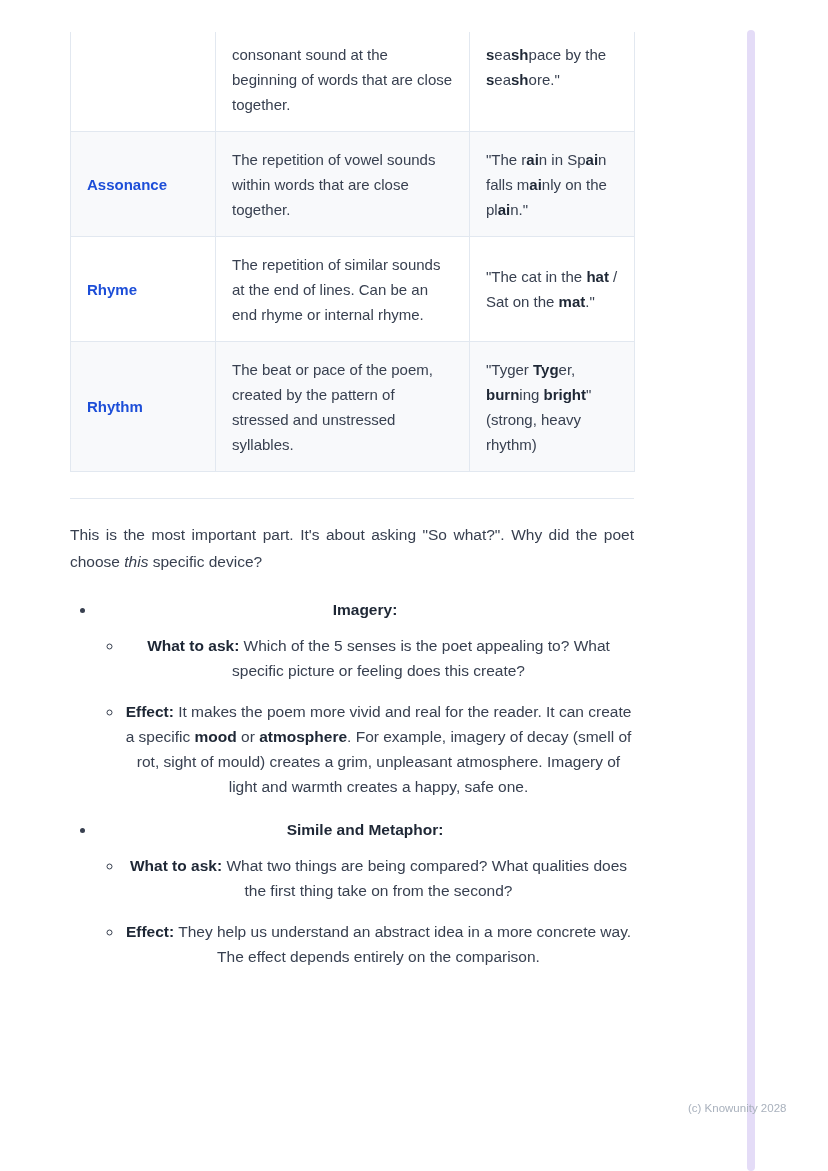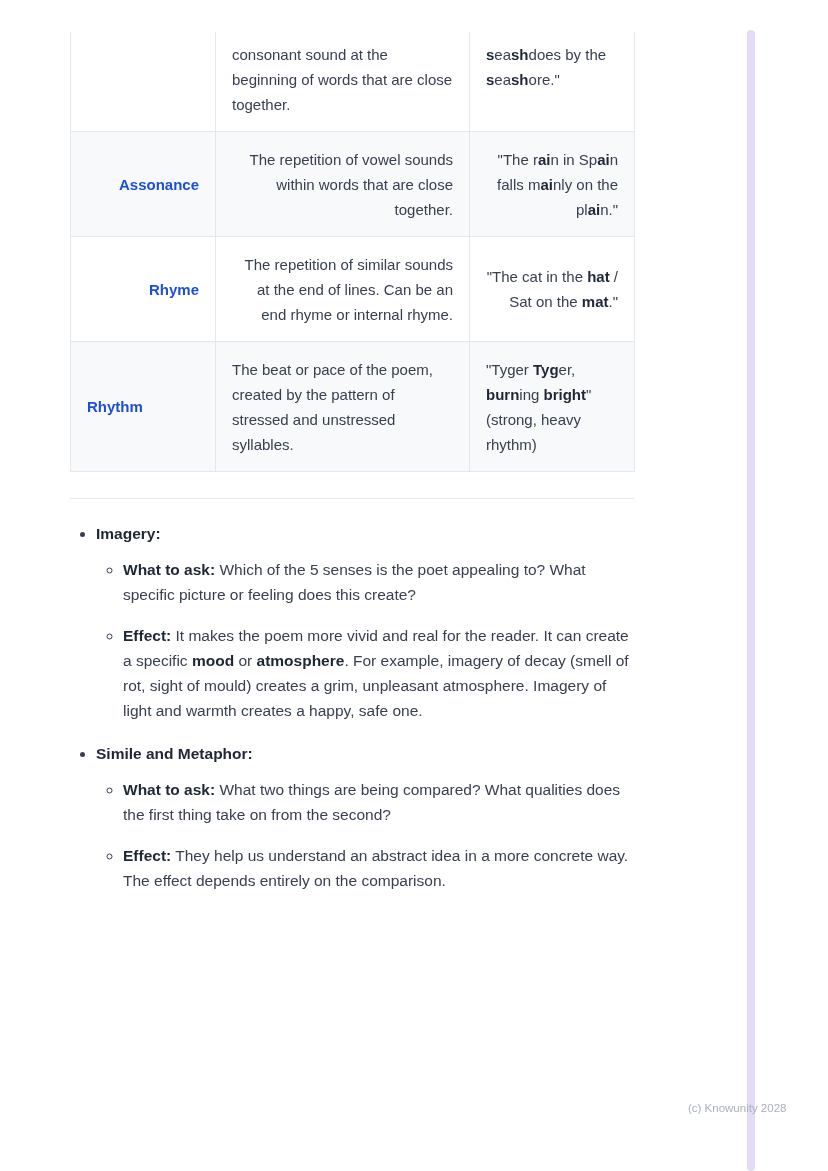--- a/index.html
+++ b/index.html
@@ -15,36 +15,36 @@
 
   table { border-collapse:collapse; width:564px; table-layout:fixed; font-size:15px; line-height:25px; }
   td { border:1px solid var(--table_border,#e2e8f0); padding:14px 16px; vertical-align:middle; }
   tr.partial td { border-top:none; vertical-align:top; padding-top:10px; }
   col.c-term { width:145px; }
   col.c-def  { width:254px; }
   col.c-ex   { width:165px; }
   tr.alt { background:var(--row_alt_bg,#f8f9fb); }
   td.term { font-weight:700; color:#1d4ed8; }
   tr.r0 td { height:95px; }
-  tr.r1 td, tr.r2 td { height:105px;text-align:right; }
+  tr.r1 td, tr.r2 td { height:105px; }
   tr.r3 td { height:130px; }
 
   hr.divider { border:none; border-top:1px solid var(--divider,#e2e8f0); margin-top:26px; }
 
   h1 {
     margin-top:38px; font-size:28px; line-height:36px; font-weight:700;
     color:var(--heading,#a78bfa); letter-spacing:.2px;
     padding-bottom:14px; border-bottom:2px solid var(--heading_underline,#ddd6fe);
   }
   p.intro { margin-top:22px; font-size:15.5px; line-height:27px; text-align:justify; }
   h2 { margin-top:34px; font-size:22px; line-height:30px; font-weight:700; color:var(--subheading,#bca6f8); }
   p.lead { margin-top:24px; font-size:15.5px; line-height:25px; }
 
   ul.outer { margin-top:26px; padding-left:26px; list-style:disc; font-size:15.5px; }
-  ul.outer > li { margin-bottom:22px; }
+  ul.outer > li { margin-bottom:22px;text-align:center; }
   .blabel { font-weight:700; color:#1e2735; }
   ul.inner { margin-top:14px; padding-left:27px; list-style:circle; }
   ul.inner > li { margin-bottom:16px; line-height:25px; }
 
   .seg-b { font-weight:700; color:#1e2735; }
   .seg-i { font-style:italic; }
 
   .edge {
     position:absolute; left:747px; top:30px; width:8px; height:1141px;
     background:var(--edge_strip,#e4dcf7); border-radius:4px;
@@ -63,21 +63,21 @@
     <table>
       <colgroup>
           <col class="c-term">
           <col class="c-def">
           <col class="c-ex">
         </colgroup>
       <tbody>
         <tr class="r0 partial">
           <td class="term"></td>
           <td>consonant sound at the beginning of words that are close together.</td>
-          <td><span class="seg-b">s</span><span>ea</span><span class="seg-b">sh</span><span>does by the </span><span class="seg-b">s</span><span>ea</span><span class="seg-b">sh</span><span>ore."</span></td>
+          <td><span class="seg-b">s</span><span>ea</span><span class="seg-b">sh</span><span>pace by the </span><span class="seg-b">s</span><span>ea</span><span class="seg-b">sh</span><span>ore."</span></td>
         </tr>
         <tr class="r1 alt">
           <td class="term">Assonance</td>
           <td>The repetition of vowel sounds within words that are close together.</td>
           <td><span>"The r</span><span class="seg-b">ai</span><span>n in Sp</span><span class="seg-b">ai</span><span>n falls m</span><span class="seg-b">ai</span><span>nly on the pl</span><span class="seg-b">ai</span><span>n."</span></td>
         </tr>
         <tr class="r2">
           <td class="term">Rhyme</td>
           <td>The repetition of similar sounds at the end of lines. Can be an end rhyme or internal rhyme.</td>
           <td><span>"The cat in the </span><span class="seg-b">hat</span><span> / Sat on the </span><span class="seg-b">mat</span><span>."</span></td>
@@ -86,20 +86,21 @@
           <td class="term">Rhythm</td>
           <td>The beat or pace of the poem, created by the pattern of stressed and unstressed syllables.</td>
           <td><span>"Tyger </span><span class="seg-b">Tyg</span><span>er, </span><span class="seg-b">burn</span><span>ing </span><span class="seg-b">bright</span><span>" (strong, heavy rhythm)</span></td>
         </tr>
       </tbody>
     </table>
 
     <hr class="divider">
 
 
+    <p class="intro"><span>This is the most important part. It's about asking "So what?". Why did the poet choose </span><span class="seg-i">this</span><span> specific device?</span></p>
 
 
 
     <ul class="outer">
       <li>
         <span class="blabel">Imagery:</span>
         <ul class="inner">
           <li><span class="seg-b">What to ask:</span><span> Which of the 5 senses is the poet appealing to? What specific picture or feeling does this create?</span></li>
           <li><span class="seg-b">Effect:</span><span> It makes the poem more vivid and real for the reader. It can create a specific </span><span class="seg-b">mood</span><span> or </span><span class="seg-b">atmosphere</span><span>. For example, imagery of decay (smell of rot, sight of mould) creates a grim, unpleasant atmosphere. Imagery of light and warmth creates a happy, safe one.</span></li>
         </ul>

